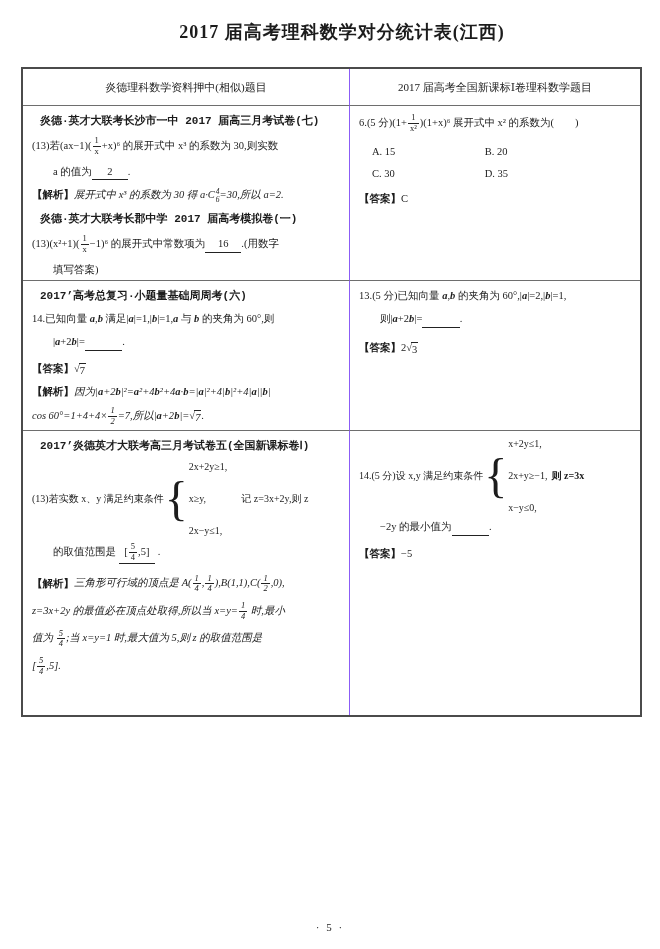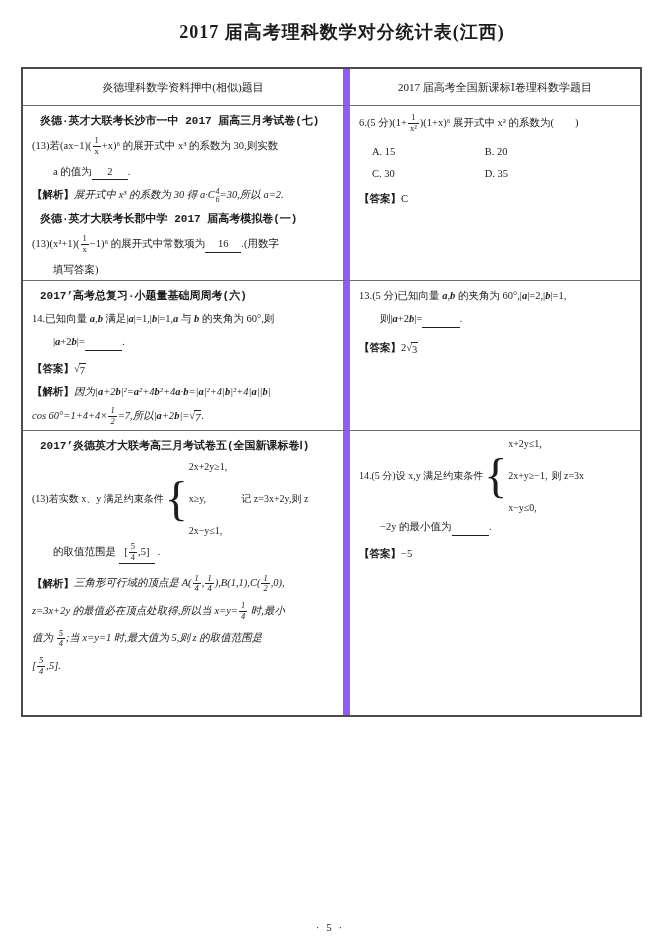--- a/index.html
+++ b/index.html
@@ -5,21 +5,21 @@
   html,body{margin:0;padding:0;}
   body{width:660px;height:949px;background:#ffffff;position:relative;
        font-family:"Liberation Serif","DejaVu Serif",serif;color:#1c1c1c;}
   .title{position:absolute;top:20px;left:0;width:100%;text-align:center;
          font-size:18px;font-weight:bold;letter-spacing:1px;margin-left:12px;}
   .tbl{position:absolute;left:21px;top:67px;width:617px;
        border:2px solid #4b4b4b;display:grid;
        grid-template-columns:327px 1fr;
        grid-template-rows:36px 175px 150px 285px;background:#fff;}
   .cell{border-top:1px solid #6e6e6e;padding:7px 6px 0 9px;overflow:hidden;}
-  .lc{border-right:7px solid #8b5cf6;}
+  .lc{border-right:1px solid #8b5cf6;}
   .hd{border-top:none;display:flex;align-items:center;justify-content:center;
       padding:0;font-size:11px;}
   .line{white-space:nowrap;font-size:10.5px;line-height:1.5;margin-bottom:7px;}
   .src{font-family:Liberation Mono, monospace;font-weight:bold;
        font-size:11px;margin-bottom:8px;white-space:nowrap;margin-left:8px;}
   .lbl{font-family:"Liberation Sans","DejaVu Sans",sans-serif;font-weight:bold;}
   .kai{font-style:italic;}
   .ind{padding-left:21px;}
   .mb10{margin-bottom:10px;}
   .mb12{margin-bottom:12px;}
@@ -35,21 +35,21 @@
   .uline{display:inline-block;border-bottom:1px solid #222;min-width:30px;
          text-align:center;padding:0 3px;}
   .vec{font-weight:bold;font-style:italic;}
   .opts{display:grid;grid-template-columns:1fr 1fr;width:82%;row-gap:11px;
         padding-left:13px;font-size:10.5px;margin-bottom:12px;}
   .sysline{display:flex;align-items:center;font-size:10px;white-space:nowrap;
            margin-bottom:6px;}
   .brace{font-size:48px;font-weight:normal;line-height:0.95;margin:0 1px;}
   .syscol{display:flex;flex-direction:column;gap:21px;}
   .sfx{margin-left:14px;}
-  .sfx2{margin-left:4px;}
+  .sfx2{margin-left:4px;font-weight:bold;}
   .pagenum{position:absolute;left:0;bottom:16px;width:100%;text-align:center;
            font-size:11px;letter-spacing:2px;}
 </style>
 <title>2017 届高考理科数学对分统计表(江西)</title></head>
 <body>
 
 <div class="title">2017 届高考理科数学对分统计表(江西)</div>
 
 <div class="tbl">
 

